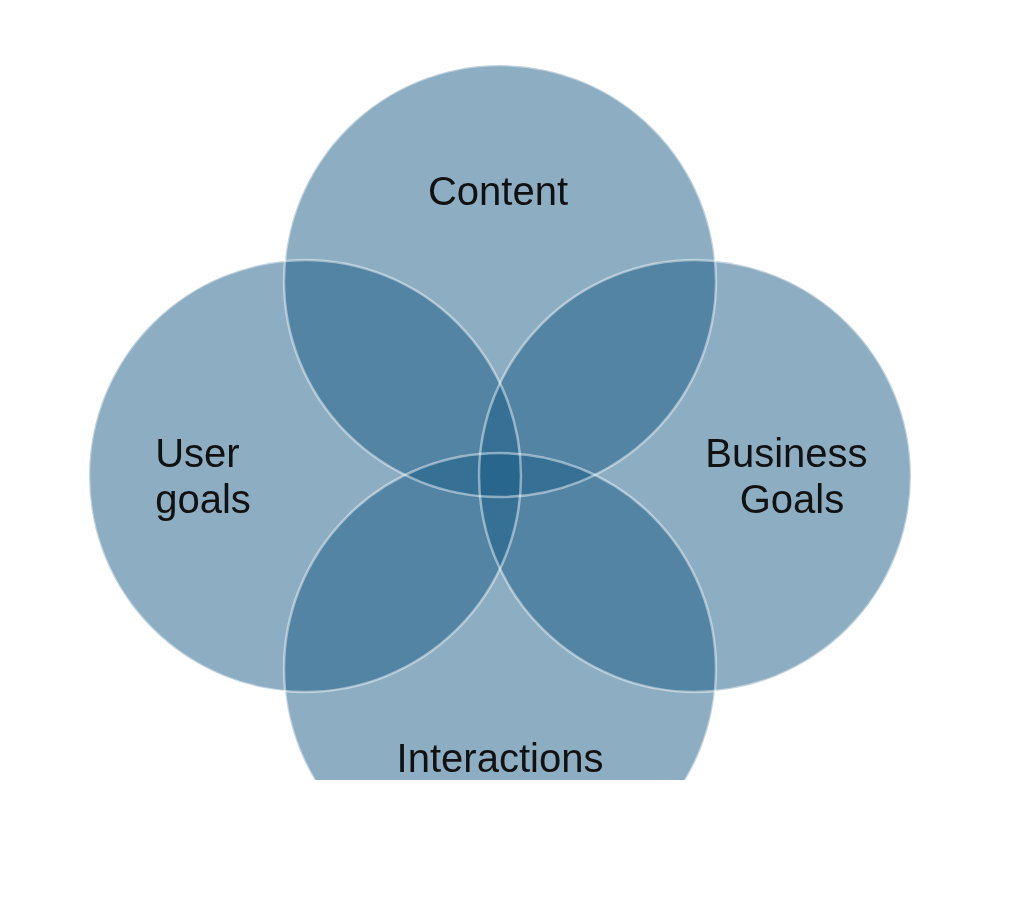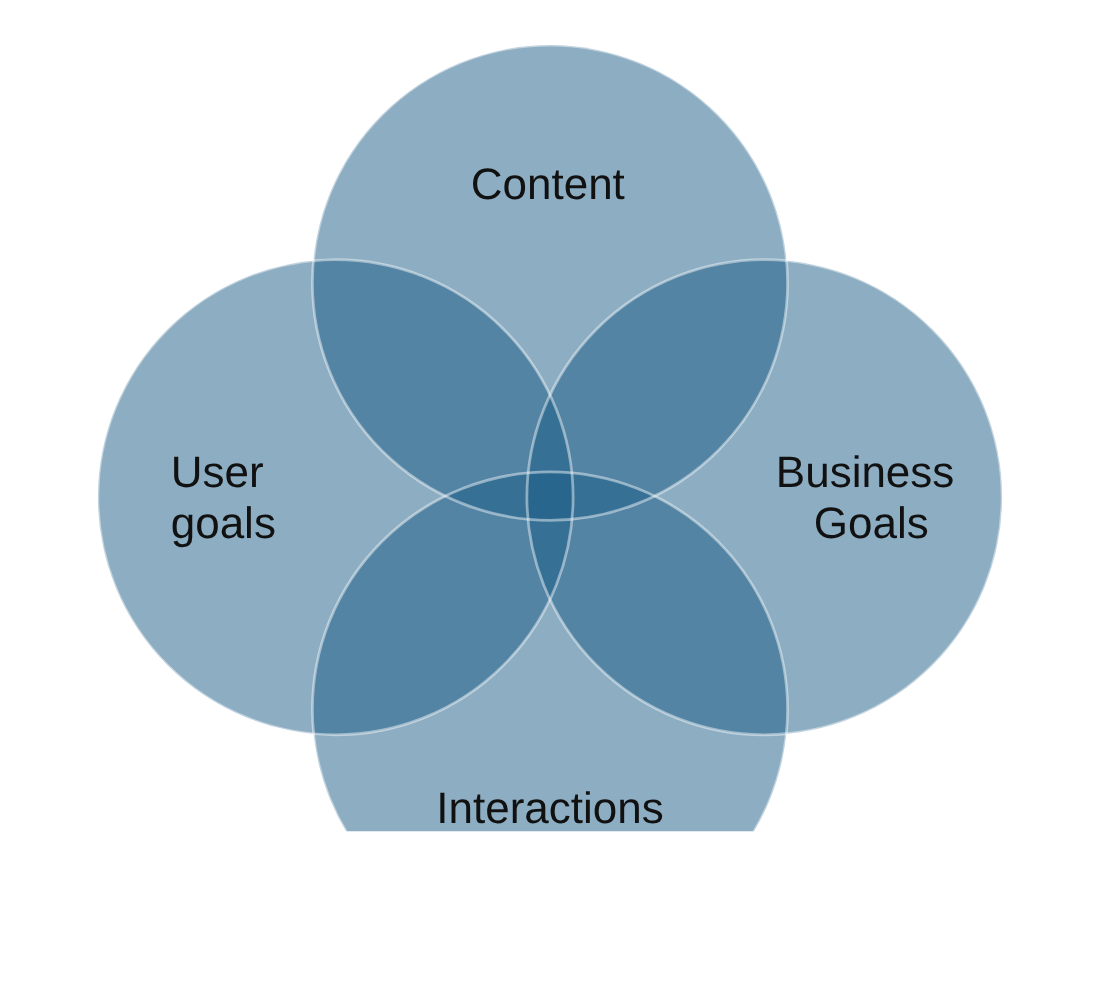--- a/index.html
+++ b/index.html
@@ -6,20 +6,21 @@
     margin: 0;
     padding: 0;
     background: #ffffff;
   }
   .stage {
     position: relative;
     width: 1009px;
     height: 756px;
     background: #ffffff;
     overflow: hidden;
+    margin-top: 24px;
   }
   svg {
     display: block;
   }
   .venn-label {
     font-family: "Liberation Sans", sans-serif;
     font-size: 40px;
     font-weight: 400;
     text-anchor: middle;
   }

